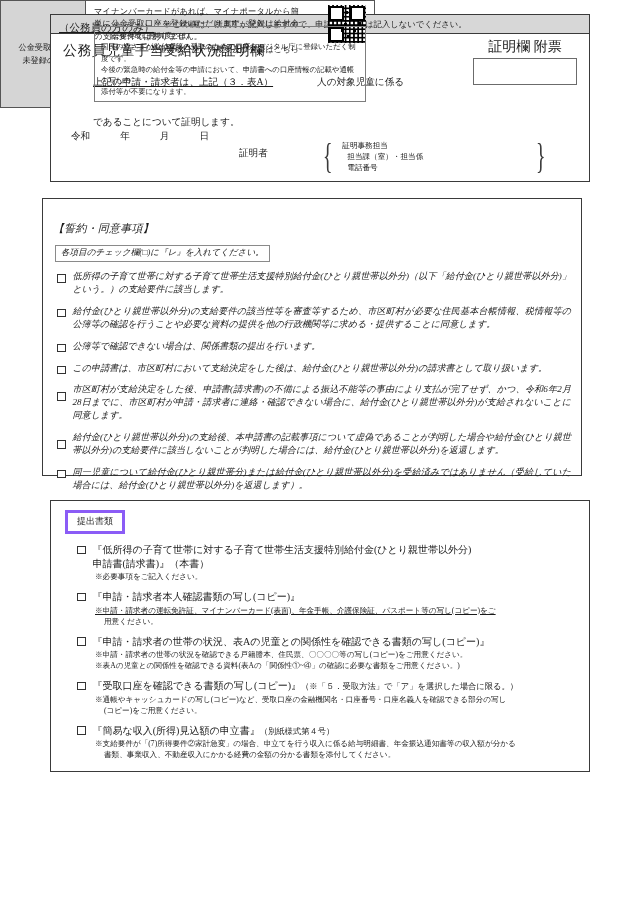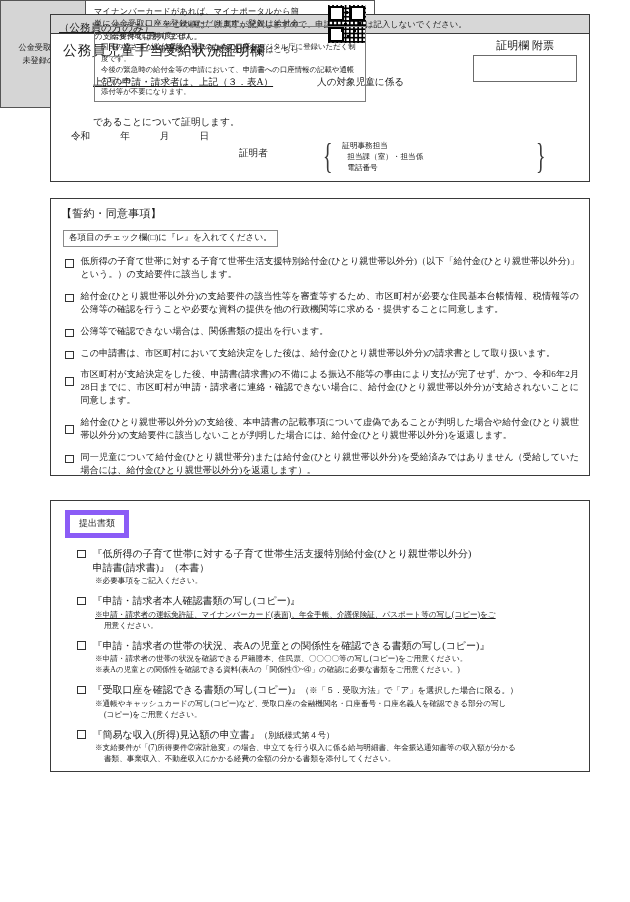--- a/index.html
+++ b/index.html
@@ -62,21 +62,21 @@
     font-size: 14px;
     letter-spacing: .4px;
   }
 
   .stamp-wrap {
     position: absolute;
     right: 12px; top: 4px;
     width: 104px;
     text-align: center;
   }
-  .stamp-label { font-size: 11px; margin-bottom: 2px; }
+  .stamp-label { font-size: 14px; margin-bottom: 2px; }
   .stamp-box {
     height: 25px;
     border: 1px solid #6b6b6b;
     background: #fff;
   }
 
   .officer-line1 {
     position: absolute;
     left: 42px; top: 42px;
     font-size: 9.6px;
@@ -123,21 +123,21 @@
   .brace-lines {
     flex: 1;
     padding-left: 6px;
     font-size: 7.6px;
     line-height: 1.45;
   }
   .brace-lines div:first-child { margin-left: 0; }
   .brace-lines div { margin-left: 5px; }
 
   
-  #panel-pledge { left: 50px; top: 198px; width: 540px; height: 278px; padding: 7px 0 0 0; }
+  #panel-pledge { left: 42px; top: 198px; width: 540px; height: 278px; padding: 22px 0 0 0; font-style: italic; }
 
   .pledge-title {
     font-size: 11px;
     margin: 0 0 5px 10px;
     letter-spacing: .2px;
   }
   .pledge-instruction {
     display: inline-block;
     margin-left: 12px;
     border: 1px solid #8a8a8a;
@@ -172,21 +172,21 @@
     text-align: justify;
   }
   .pledge-item.center-box .cbox { margin-top: 9px; }
 
   
   #panel-docs { left: 50px; top: 500px; width: 540px; height: 272px; }
 
   .docs-tag {
     display: inline-block;
     margin: 9px 0 0 14px;
-    border: 5px solid #8b5cf6;
+    border: 3px solid #8b5cf6;
     padding: 2px 9px 3px 9px;
     font-size: 9px;
     background: #fff;
   }
   .docs-list { margin: 9px 0 0 0; padding: 0; list-style: none; }
   .doc-item { margin: 0 12px 8px 26px; }
   .doc-head {
     display: flex;
     align-items: flex-start;
     font-size: 10px;

